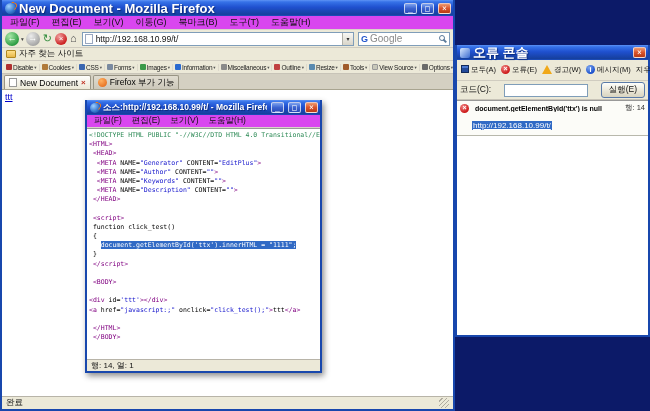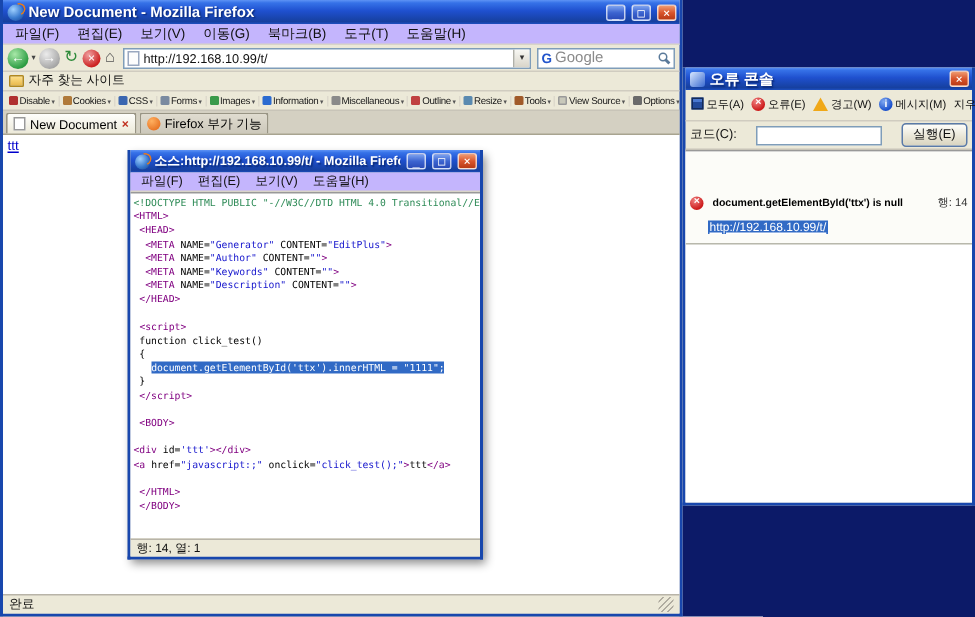--- a/index.html
+++ b/index.html
@@ -7,35 +7,35 @@
   body { position:relative; background:#0c1a68; font-family:"Liberation Sans",sans-serif; -webkit-font-smoothing:antialiased; }
 
   .window { position:absolute; display:flex; flex-direction:column; background:#ece9d8; border:2px solid #1847ad; border-top:none; }
   .main { left:0; top:0; width:455px; height:411px; }
   .src { left:85px; top:100px; width:237px; height:273px; z-index:10; box-shadow:2px 3px 6px rgba(0,0,0,.45); }
   .console { left:455px; top:45px; width:195px; height:292px; z-index:5; }
 
   .titlebar { height:16px; flex:0 0 auto; display:flex; align-items:center; gap:3px; padding:0 2px 0 3px;
     background:linear-gradient(180deg,#5e93f5 0%,#3672e8 12%,#1f50cf 45%,#16409f 90%,#1d4fc0 100%); }
   .src .titlebar, .console .titlebar { height:15px; }
-  .title-text { color:#fff; font-size:10px; font-weight:bold; flex:1; white-space:nowrap; overflow:hidden; text-shadow:1px 1px 1px #0a2a7a; }
+  .title-text { color:#fff; font-size:13px; font-weight:bold; flex:1; white-space:nowrap; overflow:hidden; text-shadow:1px 1px 1px #0a2a7a; }
   .src .title-text { font-size:8.5px; }
   .appicon { width:11px; height:11px; flex:0 0 auto; border-radius:50%; position:relative;
     background:radial-gradient(circle at 35% 30%, #9fd0ff 0%, #3a7bd0 55%, #14418f 100%); }
   .appicon::after { content:""; position:absolute; right:-1px; top:-1px; width:6px; height:6px; border-radius:50%;
     border:1.5px solid #e87a1a; border-left-color:transparent; border-bottom-color:transparent; transform:rotate(25deg); }
   .appicon.small { width:10px; height:10px; }
   .appicon.console-ic { border-radius:2px; background:linear-gradient(135deg,#d8e8ff 0%,#3a6ad0 100%); }
   .appicon.console-ic::after { display:none; }
   .winbtn { width:13px; height:11px; margin-left:1px; flex:0 0 auto; border:1px solid rgba(255,255,255,.7); border-radius:2px;
     background:linear-gradient(180deg,#7da2ef 0%,#3c64d0 50%,#2a4bb8 100%);
     color:#fff; font-size:8px; line-height:9px; text-align:center; font-family:"DejaVu Sans Mono",monospace; }
   .winbtn.close { background:linear-gradient(180deg,#ee9a70 0%,#d9542c 50%,#b83a16 100%); }
 
-  .menubar { height:14px; flex:0 0 auto; display:flex; align-items:center; padding-left:2px; border-bottom:1px solid #d8d4c8; background:#c4b5fd; }
+  .menubar { height:14px; flex:0 0 auto; display:flex; align-items:center; padding-left:2px; border-bottom:1px solid #d8d4c8; background:#d946ef; }
   .menu-item { font-size:9px; padding:0 6px; color:#111; white-space:nowrap; }
   .src .menubar { height:13px; }
   .src .menu-item { font-size:8.5px; padding:0 5px; }
 
   .navbar { height:18px; flex:0 0 auto; display:flex; align-items:center; gap:2px; padding:0 3px; border-bottom:1px solid #d0ccc0; }
   .circle { width:14px; height:14px; border-radius:50%; color:#fff; font-size:9px; line-height:13px; text-align:center; flex:0 0 auto; }
   .back-c { background:radial-gradient(circle at 35% 30%, #a8e8a8, #2e9e44 70%, #1c7a30); }
   .fwd-c  { background:radial-gradient(circle at 35% 30%, #ececec, #a8a8a8 70%, #8a8a8a); }
   .dd { font-size:5.5px; color:#444; flex:0 0 auto; }
   .reload-i { color:#2e8b3a; font-size:11px; line-height:11px; padding:0 1px; }
@@ -99,21 +99,21 @@
   .ic-info { width:9px; height:9px; border-radius:50%; background:radial-gradient(circle at 35% 30%, #80a8f0, #1a50cc 70%);
     color:#fff; font-size:7px; line-height:9px; text-align:center; font-weight:bold; flex:0 0 auto; }
   .ic-info::after { content:"i"; }
   .con-coderow { height:19px; flex:0 0 auto; display:flex; align-items:center; gap:13px; padding:0 3px; border-bottom:1px solid #c8c4b8; }
   .code-label { font-size:8.5px; color:#111; white-space:nowrap; }
   .code-input { flex:1; height:13px; border:1px solid #7f9db9; font-size:8.5px; padding:0 2px; font-family:"Liberation Sans",sans-serif; min-width:20px; }
   .xp-btn { font-size:8.5px; padding:1px 7px; background:linear-gradient(180deg,#fefefb,#e8e4d4 60%,#d8d4c0);
     border:1px solid #5a7aa8; border-radius:3px; color:#111; white-space:nowrap; }
   .con-list { flex:1; background:#fff; border-top:1px solid #999; overflow:hidden; }
   .con-entry { padding:2px 3px 3px; border-bottom:1px solid #b8b8ac; background:#fcfcf8; }
-  .row1 { display:flex; align-items:center; gap:6px;margin-top:27px; }
+  .row1 { display:flex; align-items:center; gap:6px; }
   .err-msg { font-size:7px; font-weight:bold; flex:1; white-space:nowrap; overflow:hidden; color:#000; }
   .line-info { font-size:7.5px; color:#333; flex:0 0 auto; }
   .row2 { padding-left:12px; margin-top:1px; }
   .src-link { font-size:8px; background:#316ac5; color:#fff; text-decoration:underline; padding:0 1px; }
 </style>
 </head>
 <body>
 
 <div class="window main">
   <div class="titlebar">

